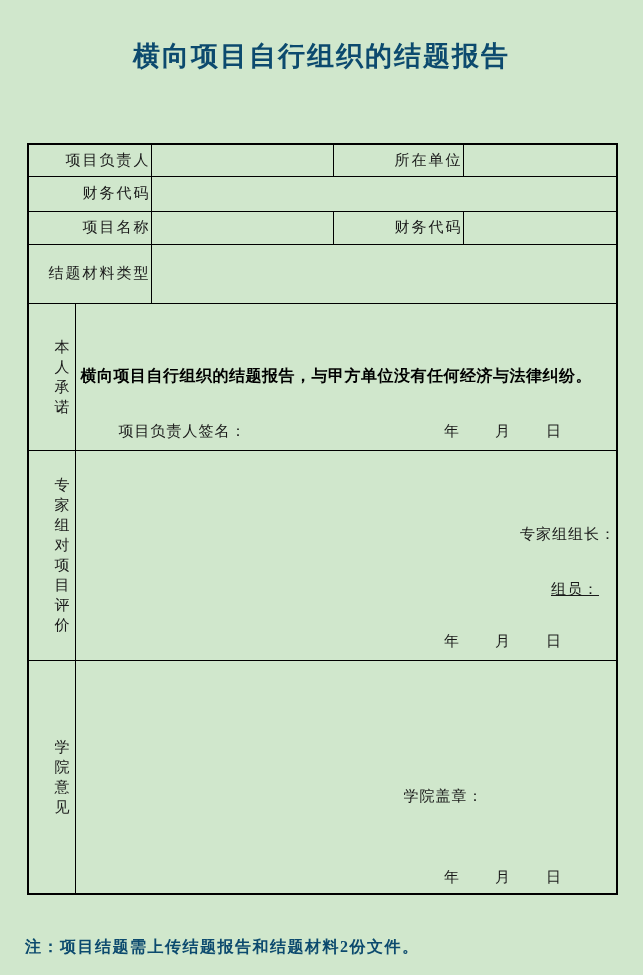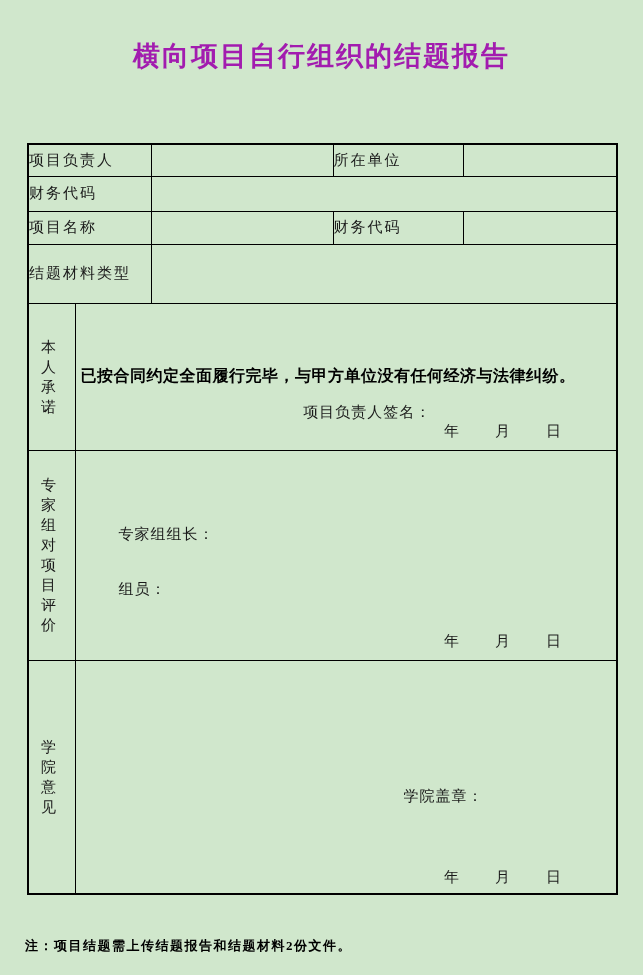--- a/index.html
+++ b/index.html
@@ -19,90 +19,90 @@
   .title {
     position: absolute;
     top: 38px;
     left: 0;
     width: 100%;
     text-align: center;
     font-family: "Liberation Sans", "DejaVu Sans", sans-serif;
     font-weight: bold;
     font-size: 27px;
     letter-spacing: 2px;
-    color: #a21caf;
+    color: #0c4a6e;
     white-space: nowrap;
   }
   table.form {
     position: absolute;
     top: 143px;
     left: 27px;
     width: 589px;
     border-collapse: collapse;
     table-layout: fixed;
     border: 2px solid #000;
   }
   table.form td {
     border: 1px solid #000;
     font-size: 15px;
     color: #1a1a1a;
     overflow: hidden;
   }
   td.lbl {
-    text-align: left;
+    text-align: right;
     vertical-align: middle;
     letter-spacing: 2px;
   }
   td.vlbl {
-    text-align: left;
+    text-align: right;
     vertical-align: middle;
     font-size: 14px;
     letter-spacing: 5px;
     line-height: 20px;
     white-space: pre-line;
     padding-left: 12px; 
   }
   td.content { vertical-align: top; padding: 0; }
   .inner { display: flex; flex-direction: column; }
   .inner.h6 { height: 145px; }
-  .inner.h7 { height: 208px; }
+  .inner.h7 { height: 208px; text-align: right; }
   .inner.h8 { height: 232px; justify-content: space-between; }
   .spacer { flex: 1 1 auto; }
   .statement {
     margin: 62px 0 0 5px;
     font-family: "Liberation Sans", "DejaVu Sans", sans-serif;
     font-weight: bold;
     font-size: 16px;
     letter-spacing: 0.5px;
     color: #000;
     white-space: nowrap;
   }
-  .sig-row { display: flex; align-items: center; margin-bottom: 8px; flex-direction: column; }
+  .sig-row { display: flex; align-items: flex-end; margin-bottom: 8px; }
   .indent-label { margin-left: 43px; letter-spacing: 1px; white-space: nowrap; }
   .leader-label { margin: 74px 0 0 43px; letter-spacing: 1px; }
-  .member-label { margin: 36px 0 0 43px; letter-spacing: 1px; }
+  .member-label { margin: 36px 17px 0 43px; letter-spacing: 1px; text-decoration: underline; }
   .stamp-label  { margin: 126px 0 0 328px; letter-spacing: 1px; }
   .date-line {
     display: flex;
     justify-content: flex-end;
     gap: 36px;
     margin: 0 55px 0 auto;
     font-size: 15px;
     white-space: nowrap;
   }
   .date-line.standalone { margin-bottom: 8px; }
   .date-line.tight { margin-bottom: 6px; }
   .footnote {
     position: absolute;
     top: 937px;
     left: 25px;
     font-weight: bold;
-    font-size: 13px;
+    font-size: 16px;
     letter-spacing: 1.5px;
-    color: #000000;
+    color: #0c4a6e;
     white-space: nowrap;
   }
 </style>
 </head>
 <body>
 
 <div class="page">
 
   <div class="title">横向项目自行组织的结题报告</div>
 
@@ -139,21 +139,21 @@
     <tr style="height:59px">
       <td class="lbl" colspan="2">结题材料类型</td>
       <td colspan="3"></td>
     </tr>
 
     <tr style="height:147px">
       <td class="vlbl">本人
 承诺</td>
       <td class="content" colspan="4">
         <div class="inner h6">
-          <div class="statement">已按合同约定全面履行完毕，与甲方单位没有任何经济与法律纠纷。</div>
+          <div class="statement">横向项目自行组织的结题报告，与甲方单位没有任何经济与法律纠纷。</div>
           <div class="spacer"></div>
           <div class="sig-row">
             <span class="indent-label">项目负责人签名：</span>
             <span class="date-line">
               <span>年</span>
               <span>月</span>
               <span>日</span>
             </span>
           </div>
         </div>

